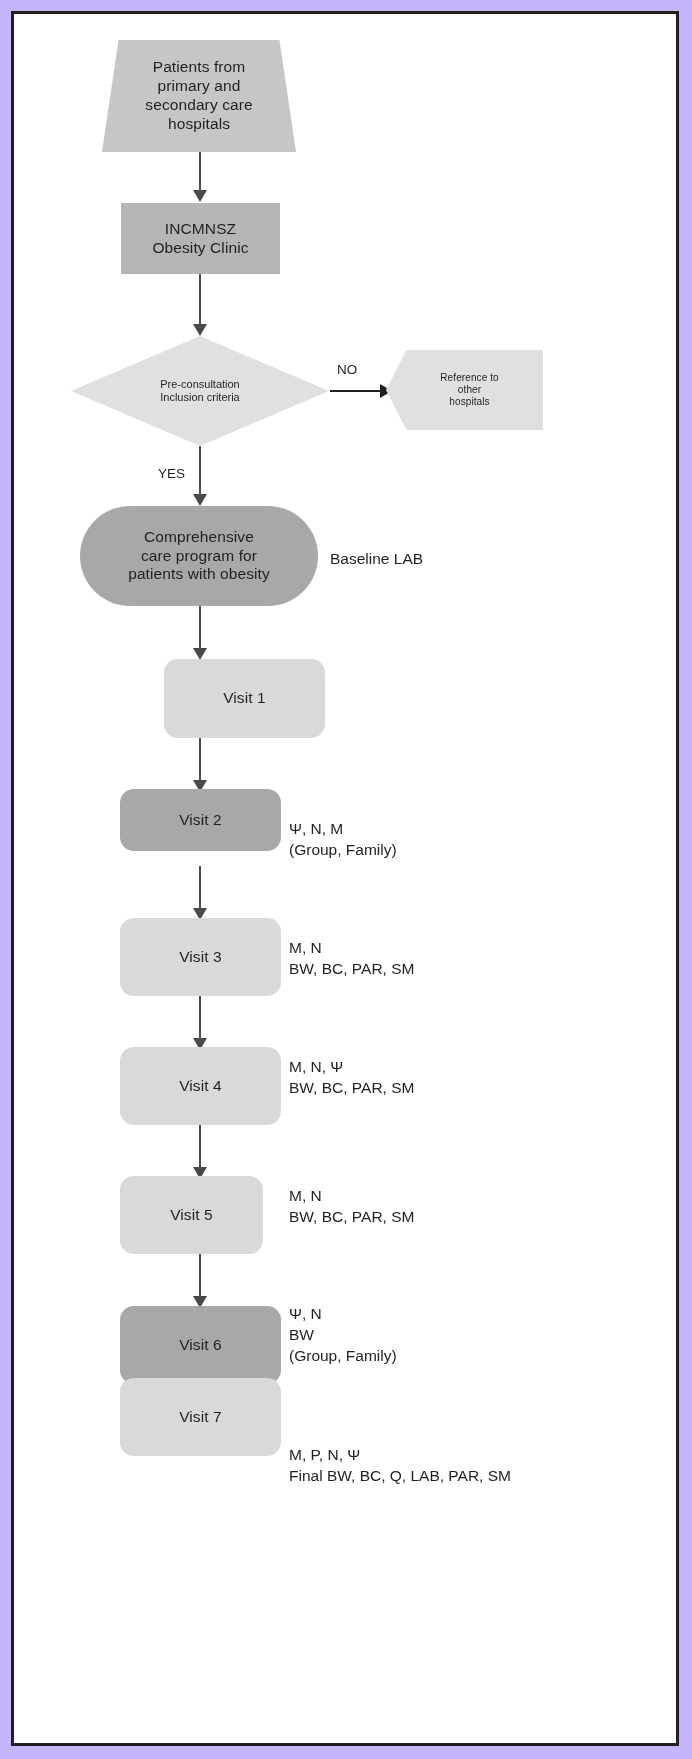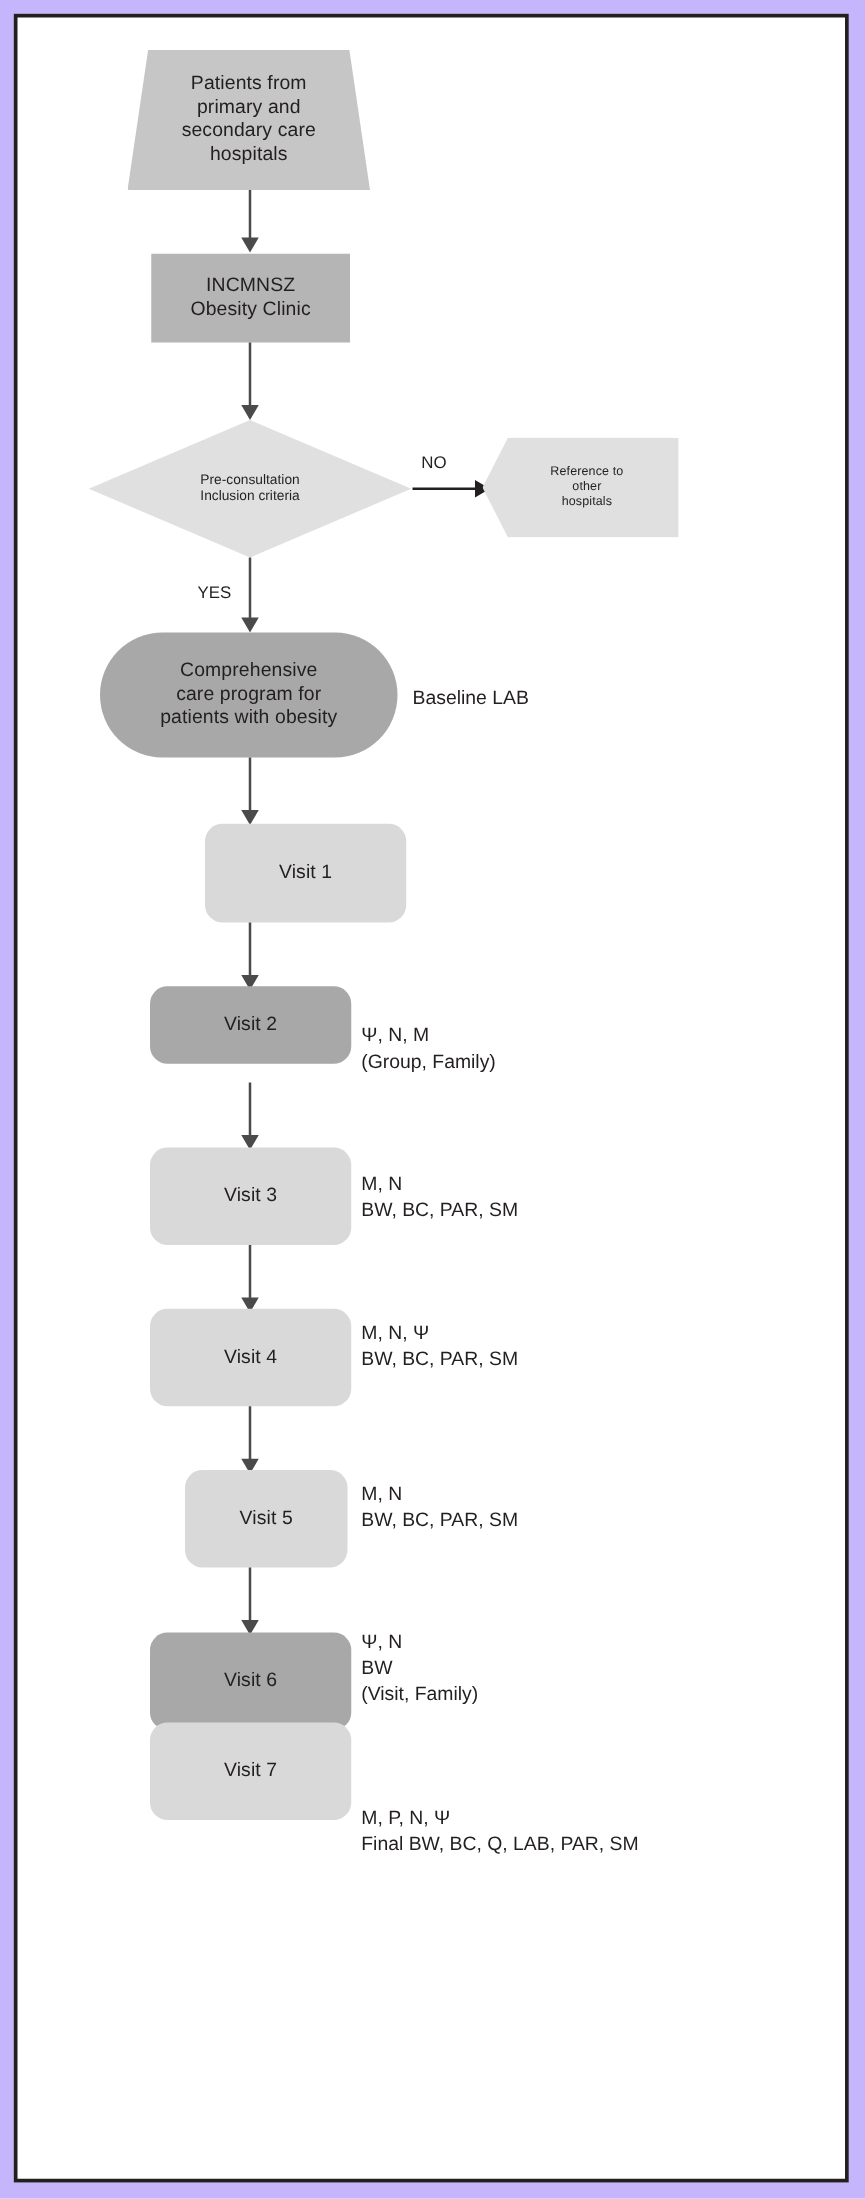--- a/index.html
+++ b/index.html
@@ -224,35 +224,35 @@
 
     <div class="node rounded-light" style="left:120px; top:1047px; width:161px; height:78px;">
       <span class="txt" style="white-space: pre-line;">Visit 4</span>
     </div>
     <div class="annot" style="left: 289px; top: 1056px; white-space: pre-line;">M, N, Ψ
 BW, BC, PAR, SM</div>
 
     <div class="vline" style="left:199px; top:1125px; height:46px;"></div>
     <div class="arrow-down" style="left:193px; top:1167px;"></div>
 
-    <div class="node rounded-light" style="left:120px; top:1176px; width:130px; height:78px;margin-left:28px;">
+    <div class="node rounded-light" style="left:120px; top:1176px; width:143px; height:78px;">
       <span class="txt" style="white-space: pre-line;">Visit 5</span>
     </div>
     <div class="annot" style="left: 289px; top: 1185px; white-space: pre-line;">M, N
 BW, BC, PAR, SM</div>
 
     <div class="vline" style="left:199px; top:1254px; height:46px;"></div>
     <div class="arrow-down" style="left:193px; top:1296px;"></div>
 
     <div class="node rounded-dark" style="left:120px; top:1306px; width:161px; height:78px;">
       <span class="txt" style="white-space: pre-line;">Visit 6</span>
     </div>
     <div class="annot" style="left: 289px; top: 1303px; white-space: pre-line;">Ψ, N
 BW
-(Visit, Family)</div>
+(Group, Family)</div>
 
     <div class="vline" style="left:199px; top:1384px; height:46px;"></div>
     <div class="arrow-down" style="left:193px; top:1426px;"></div>
 
     <div class="node rounded-light" style="left:120px; top:1378px; width:161px; height:78px;">
       <span class="txt" style="white-space: pre-line;">Visit 7</span>
     </div>
     <div class="annot" style="left: 289px; top: 1444px; white-space: pre-line;">M, P, N, Ψ
 Final BW, BC, Q, LAB, PAR, SM</div>
 

